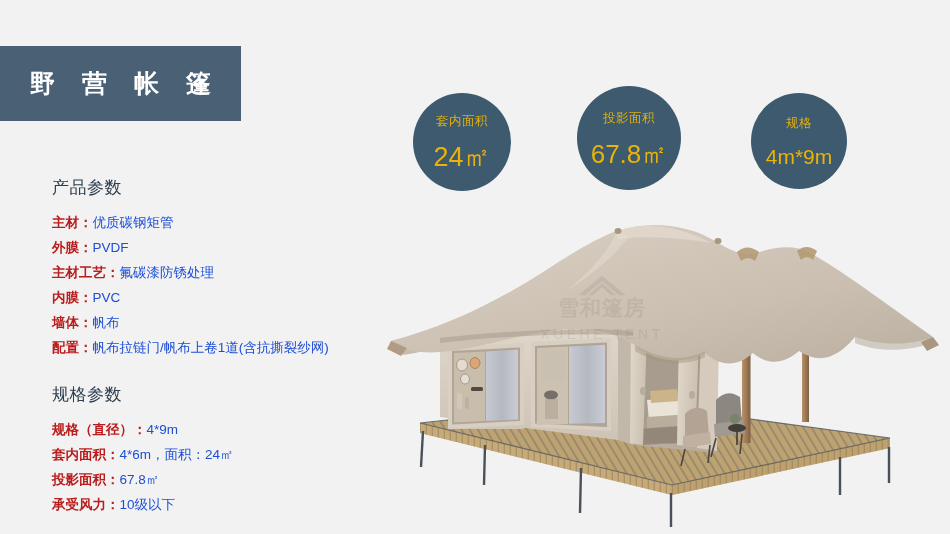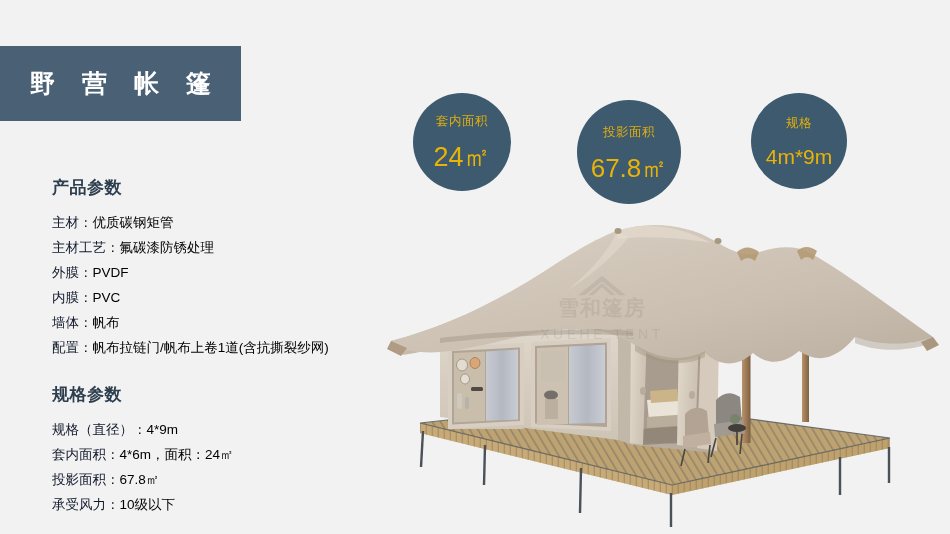--- a/index.html
+++ b/index.html
@@ -18,41 +18,41 @@
     display:flex;align-items:center;justify-content:center;
   }
   .title-banner .t{
     color:#ffffff;font-size:25px;font-weight:bold;
     letter-spacing:10px;text-indent:10px;
   }
 
   
   .sec{position:absolute;left:52px;}
   .sec-head{
-    font-size:17px;font-weight:bold;color:#2d3e4e;
+    font-size:17px;font-weight:normal;color:#2d3e4e;
     margin-bottom:11px;letter-spacing:.5px;
   }
   .row{font-size:13.5px;line-height:25px;white-space:nowrap;}
-  .row .k{font-weight:normal;color:#0f172a;text-align:right;}
-  .row .v{color:#000000;}
+  .row .k{font-weight:bold;color:#b91c1c;text-align:right;}
+  .row .v{color:#1d4ed8;}
   #block-product{top:176px;}
   #block-spec{top:383px;}
 
   
   .badge{
     position:absolute;border-radius:50%;
     background:#3d5a6e;color:#eab308;
     display:flex;flex-direction:column;
     align-items:center;justify-content:center;
   }
   .badge .lab{font-size:12.5px;letter-spacing:.5px;opacity:.95;}
   .badge .val{font-weight:500;line-height:1;margin-top:14px;}
   #badge-0{left:413px;top:93px;width:98px;height:98px;}
   #badge-0 .val{font-size:27px;}
-  #badge-1{left:577px;top:100px;width:104px;height:104px;justify-content:center;}
+  #badge-1{left:577px;top:86px;width:104px;height:104px;justify-content:center;}
   #badge-1 .val{font-size:26px;}
   #badge-2{left:751px;top:93px;width:96px;height:96px;}
   #badge-2 .val{font-size:21px;}
 
   
   #tent{position:absolute;left:385px;top:195px;width:565px;height:339px;}
   #tent svg{display:block;width:100%;height:100%;}
 
   
   .wm{
@@ -71,24 +71,24 @@
   <div class="title-banner">
     <span class="t">野 营 帐 篷</span>
   </div>
 
   <div class="sec" id="block-product">
     <div class="sec-head">产品参数</div>
     <div class="row">
       <span class="k">主材：</span><span class="v">优质碳钢矩管</span>
     </div>
     <div class="row">
+      <span class="k">外膜：</span><span class="v">PVDF</span>
+    </div>
+    <div class="row">
       <span class="k">主材工艺：</span><span class="v">氟碳漆防锈处理</span>
-    </div>
-    <div class="row">
-      <span class="k">外膜：</span><span class="v">PVDF</span>
     </div>
     <div class="row">
       <span class="k">内膜：</span><span class="v">PVC</span>
     </div>
     <div class="row">
       <span class="k">墙体：</span><span class="v">帆布</span>
     </div>
     <div class="row">
       <span class="k">配置：</span><span class="v">帆布拉链门/帆布上卷1道(含抗撕裂纱网)</span>
     </div>

